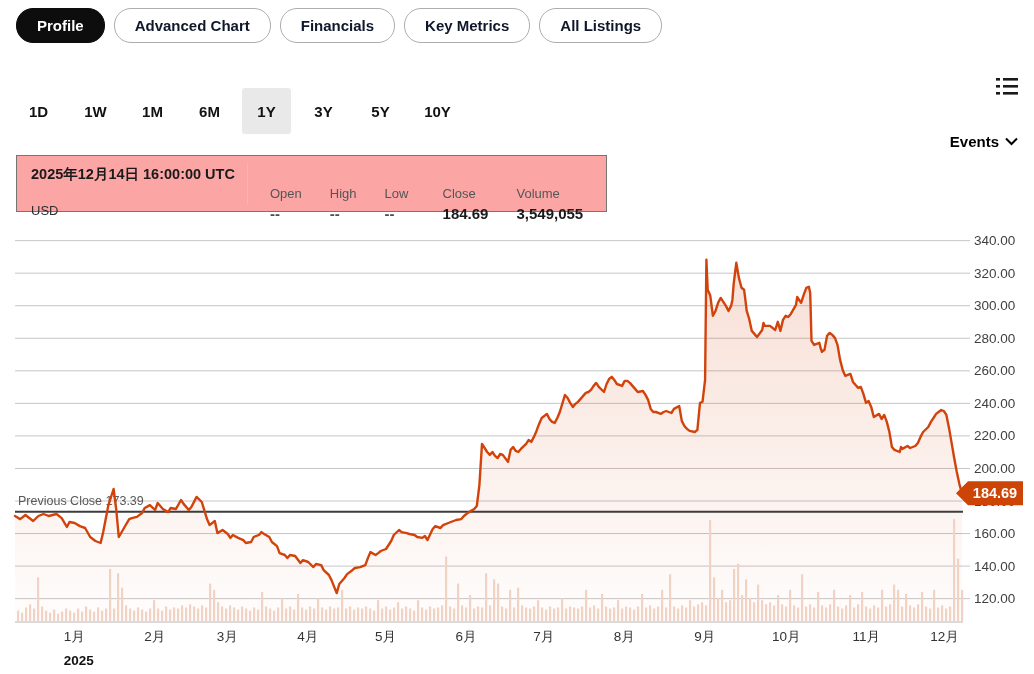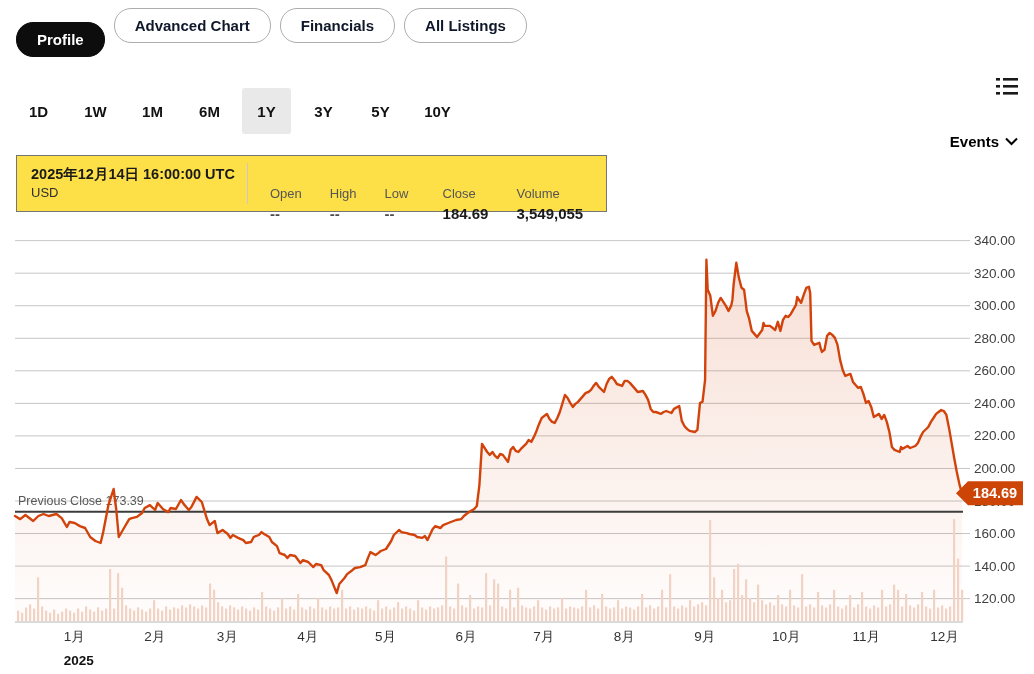--- a/index.html
+++ b/index.html
@@ -4,41 +4,41 @@
 <style>
   html,body{margin:0;padding:0;background:#fff;}
   .page{position:relative;width:1034px;height:674px;overflow:hidden;background:#fff;
         font-family:"Liberation Sans","DejaVu Sans",sans-serif;color:#1a1a1a;}
 
   
   .tabs{position:absolute;top:8px;left:16px;display:flex;gap:9px;}
   .tab-pill{display:inline-flex;align-items:center;justify-content:center;
     height:33px;padding:0 20px;border-radius:17px;border:1px solid #adadad;background:#fff;
     font-size:15px;font-weight:700;color:#0f172a;cursor:pointer;white-space:nowrap;}
-  .tab-pill.active{background:#0d0d0d;border-color:#0d0d0d;color:#fff;margin-top:14px;}
+  .tab-pill.active{background:#0d0d0d;border-color:#0d0d0d;color:#fff;}
 
   
   .list-icon{position:absolute;top:77px;right:16px;width:22px;height:19px;cursor:pointer;}
 
   
   .ranges{position:absolute;top:88px;left:14px;display:flex;gap:8px;}
   .range-item{width:49px;height:46px;display:flex;align-items:center;justify-content:center;
     font-size:15px;font-weight:700;color:#111;cursor:pointer;border-radius:3px;}
   .range-item.selected{background:#e9e9e9;}
 
   
   .events{position:absolute;top:133px;right:16px;display:flex;align-items:center;gap:6px;
     font-size:15px;font-weight:700;color:#000000;cursor:pointer;}
 
   
   .quote-box{position:absolute;top:155px;left:16px;width:589px;height:55px;
-    border:1px solid #757575;background:#fde047;display:flex;align-items:stretch;}
+    border:1px solid #757575;background:#fca5a5;display:flex;align-items:stretch;}
   .q-left{width:216px;padding:9px 0 0 14px;}
   .q-date{font-size:14.5px;font-weight:700;color:#1a1a1a;white-space:nowrap;}
-  .q-ccy{font-size:13px;color:#2e2e2e;margin-top:1px;}
+  .q-ccy{font-size:13px;color:#2e2e2e;margin-top:19px;}
   .q-divider{width:1px;background:#c9c9c9;margin:7px 0;}
   .q-cols{display:flex;gap:28px;padding:10px 0 0 22px;}
   .q-col{display:flex;flex-direction:column;}
   .q-label{font-size:13px;color:#555;margin-bottom:4px;white-space:nowrap;margin-top:20px;}
   .q-value{font-size:15px;font-weight:700;color:#1a1a1a;white-space:nowrap;}
   .q-value.na{color:#4d4d4d;}
   .q-col.c3 .q-label{min-width:30px} .q-col.c4 .q-label{min-width:26px}
 
   
   .chart-wrap{position:absolute;left:0;top:230px;width:1034px;height:444px;}
@@ -46,20 +46,21 @@
 </style>
 </head>
 <body>
 
 <div class="page">
 
   <div class="tabs">
     <div class="tab-pill active">Profile</div>
     <div class="tab-pill">Advanced Chart</div>
     <div class="tab-pill">Financials</div>
+    <div class="tab-pill">Key Metrics</div>
     <div class="tab-pill">All Listings</div>
   </div>
 
   <svg class="list-icon" viewBox="0 0 22 19">
     <g fill="#1a1a1a">
       <rect x="0" y="1" width="4" height="2.6"></rect>
         <rect x="7" y="1" width="15" height="2.6"></rect>
       <rect x="0" y="8" width="4" height="2.6"></rect>
         <rect x="7" y="8" width="15" height="2.6"></rect>
       <rect x="0" y="15" width="4" height="2.6"></rect>

